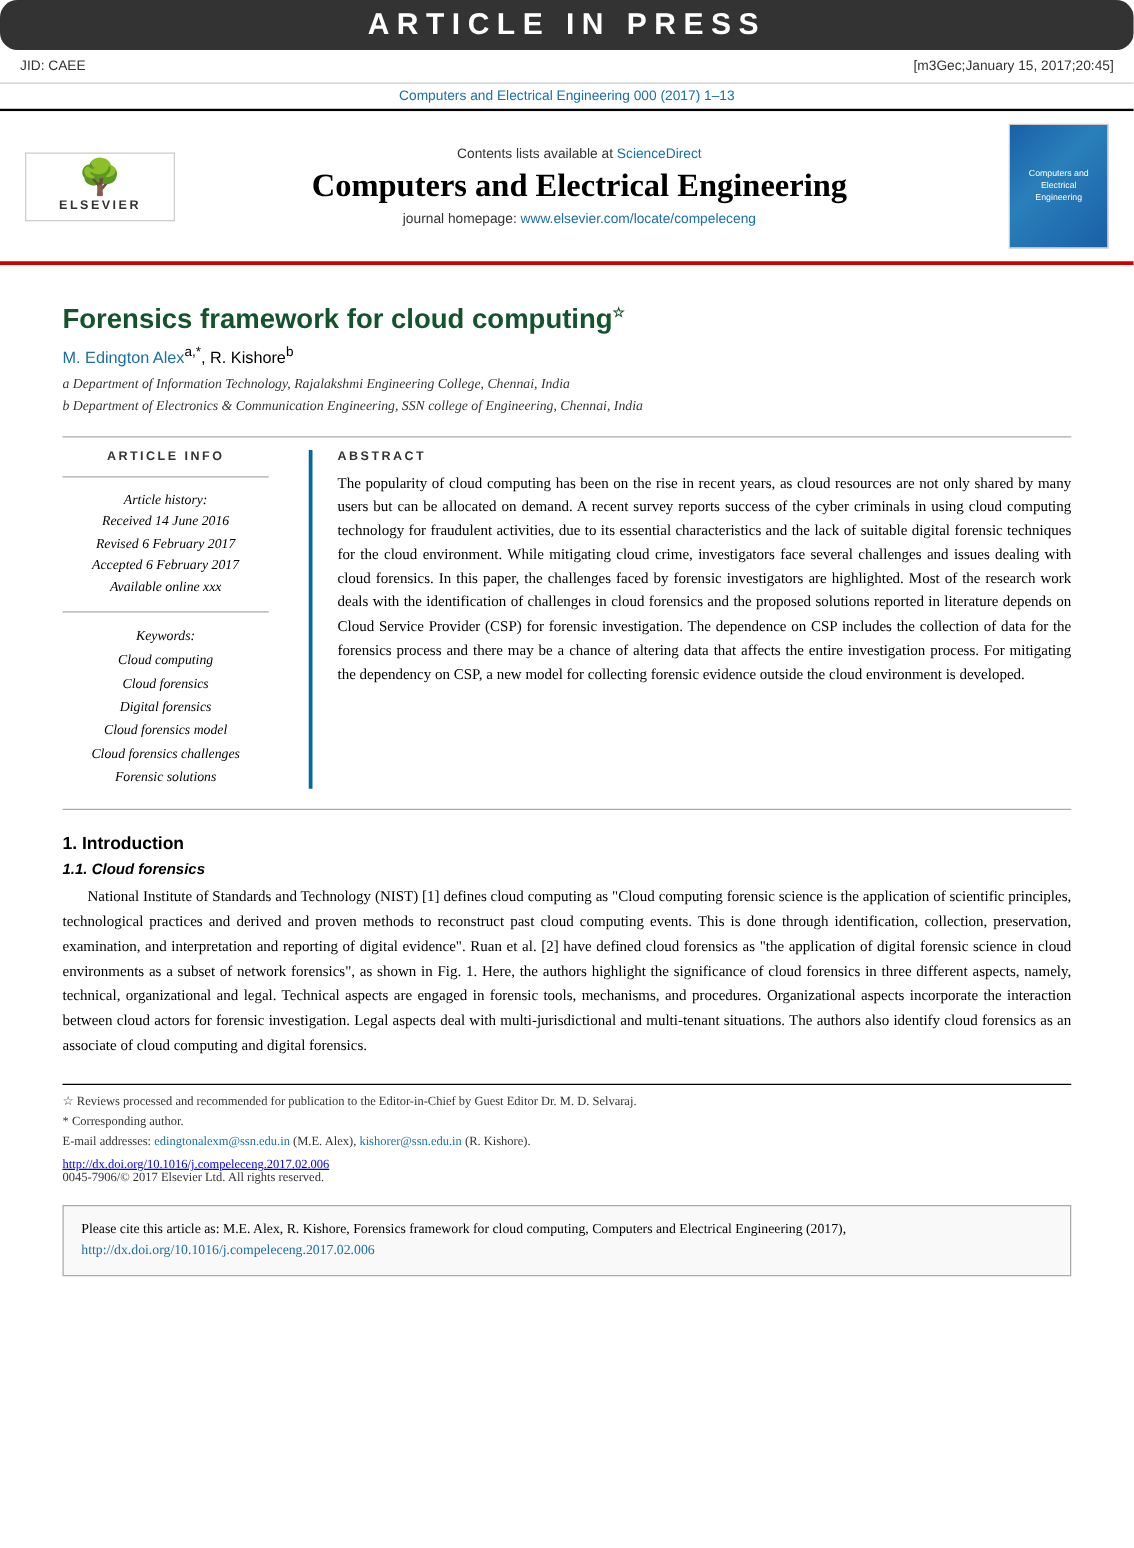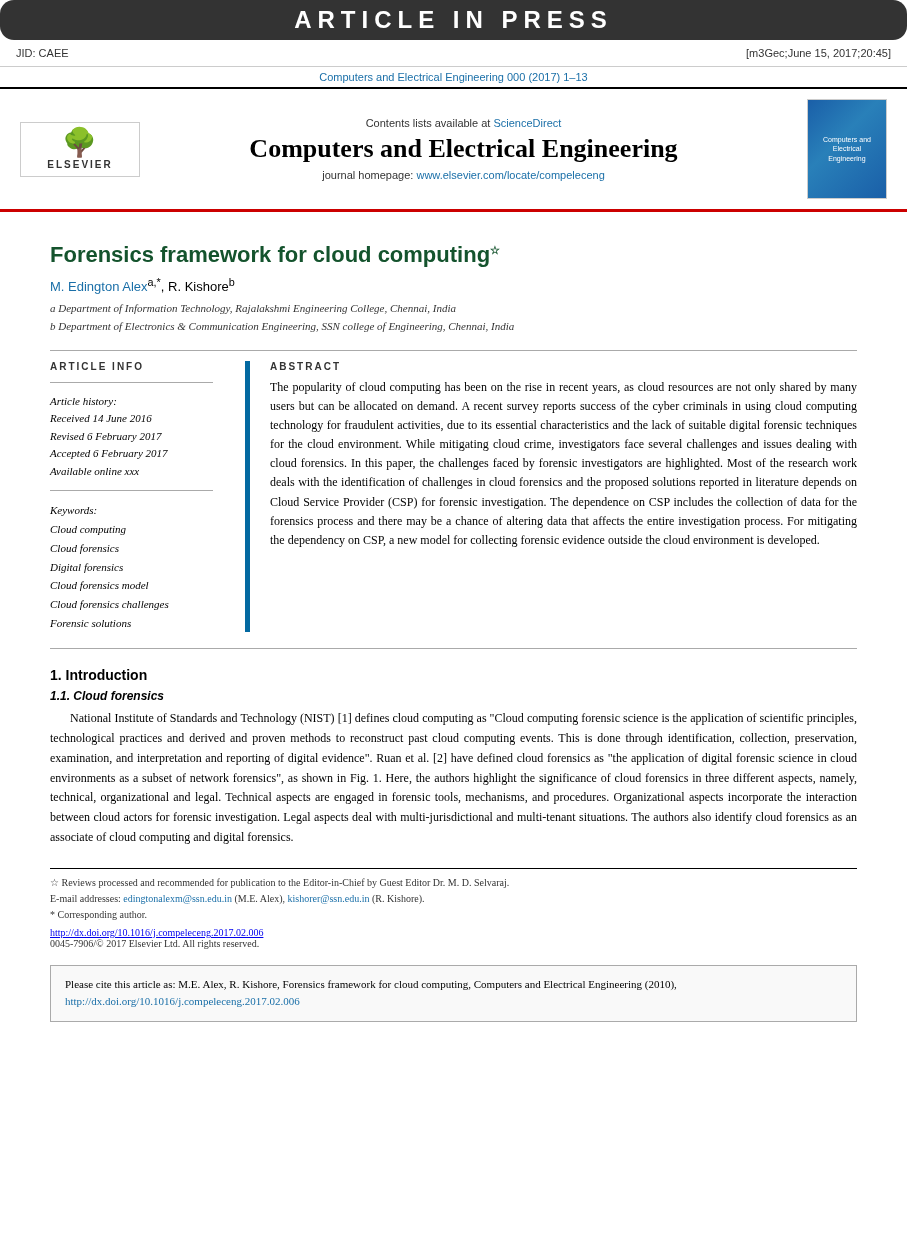--- a/index.html
+++ b/index.html
@@ -178,23 +178,24 @@
     
     .two-column {
       display: flex;
       gap: 20px;
       margin-bottom: 16px;
     }
 
     .article-info-col {
       width: 200px;
       flex-shrink: 0;
-      border-right: 5px solid #0369a1;
+      border-right: 3px solid #0369a1;
       padding-right: 32px;
       font-size: 11px;
+      text-align: center;
     }
 
     .abstract-col {
       flex: 1;
       font-size: 12px;
     }
 
     .section-heading-small {
       font-family: Arial, sans-serif;
       font-size: 10px;
@@ -317,21 +318,21 @@
       vertical-align: super;
     }
   </style>
 </head>
 <body>
 
 <div class="article-in-press-banner">ARTICLE IN PRESS</div>
 
 <div class="jid-line">
   <span>JID: CAEE</span>
-  <span>[m3Gec;June 15, 2017;20:45]</span>
+  <span>[m3Gec;January 15, 2017;20:45]</span>
 </div>
 
 <div class="journal-ref-line">
   <span>Computers and Electrical Engineering 000 (2017) 1–13</span>
 </div>
 
 <div class="journal-header">
 
   <div class="elsevier-logo-box">
     <div class="elsevier-logo-tree">🌳</div>
@@ -416,32 +417,32 @@
       <span>Cloud forensics</span>
     </div>
 
     <p class="body-text">National Institute of Standards and Technology (NIST) [1] defines cloud computing as "Cloud computing forensic science is the application of scientific principles, technological practices and derived and proven methods to reconstruct past cloud computing events. This is done through identification, collection, preservation, examination, and interpretation and reporting of digital evidence". Ruan et al. [2] have defined cloud forensics as "the application of digital forensic science in cloud environments as a subset of network forensics", as shown in Fig. 1. Here, the authors highlight the significance of cloud forensics in three different aspects, namely, technical, organizational and legal. Technical aspects are engaged in forensic tools, mechanisms, and procedures. Organizational aspects incorporate the interaction between cloud actors for forensic investigation. Legal aspects deal with multi-jurisdictional and multi-tenant situations. The authors also identify cloud forensics as an associate of cloud computing and digital forensics.</p>
   </div>
 
   <div class="footer-divider">
     <div class="footnote">
       <span>☆ </span><span>Reviews processed and recommended for publication to the Editor-in-Chief by Guest Editor Dr. M. D. Selvaraj.</span>
     </div>
+    <div class="footnote">* Corresponding author.</div>
     <div class="footnote">
       <span>E-mail addresses:</span>
       <a href="#">edingtonalexm@ssn.edu.in</a>
       <span>(M.E. Alex),</span>
       <a href="#">kishorer@ssn.edu.in</a>
       <span>(R. Kishore).</span>
     </div>
-    <div class="footnote">* Corresponding author.</div>
     <div class="doi-line">
       <a href="#">http://dx.doi.org/10.1016/j.compeleceng.2017.02.006</a>
     </div>
     <div class="issn-line">0045-7906/© 2017 Elsevier Ltd. All rights reserved.</div>
   </div>
 
   <div class="citation-box">
-    <span>Please cite this article as: M.E. Alex, R. Kishore, Forensics framework for cloud computing, Computers and Electrical Engineering (2010),</span>
+    <span>Please cite this article as: M.E. Alex, R. Kishore, Forensics framework for cloud computing, Computers and Electrical Engineering (2017),</span>
     <a href="#">http://dx.doi.org/10.1016/j.compeleceng.2017.02.006</a>
   </div>
 
 </div>
 
 </body></html>

